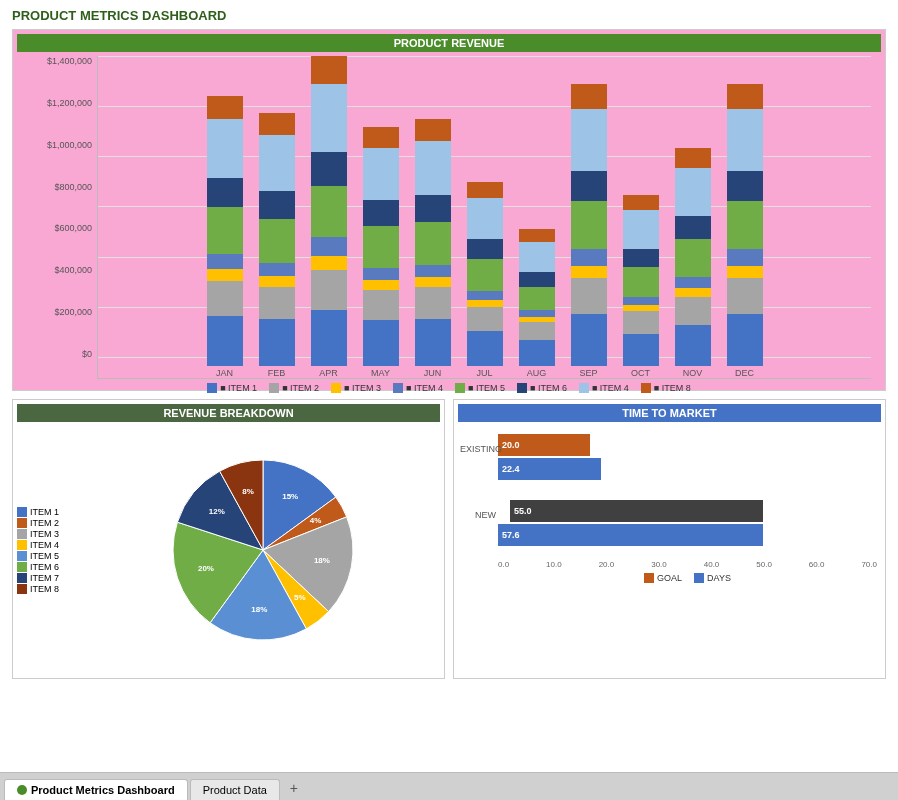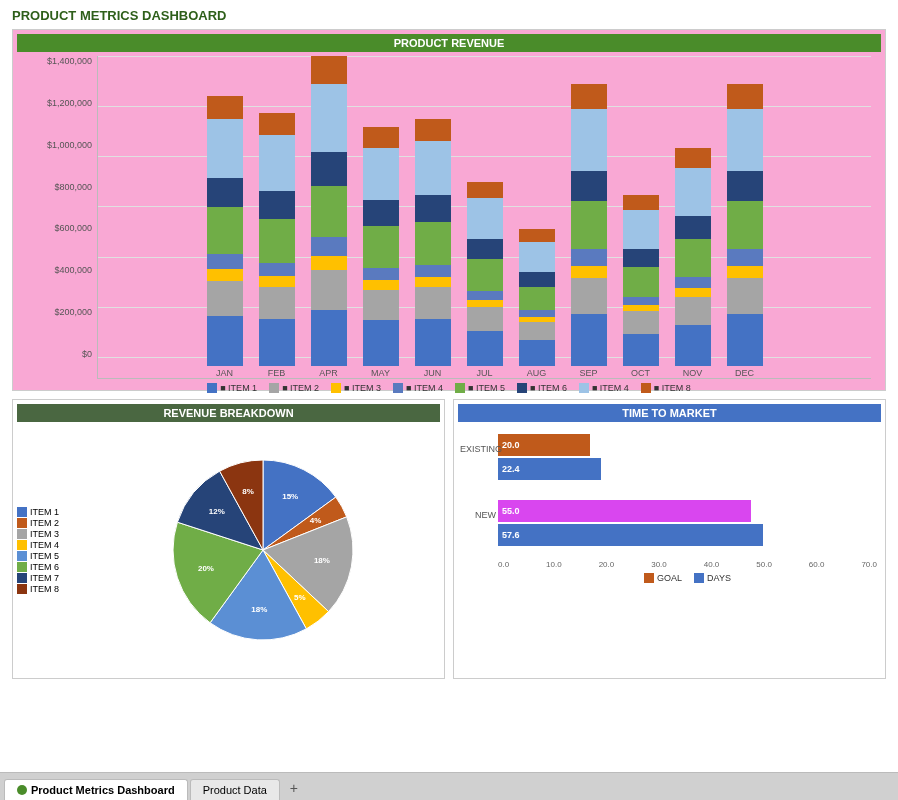--- a/index.html
+++ b/index.html
@@ -597,21 +597,21 @@
               <div style="display: flex; margin-bottom: 2px; align-items: center;">
                 <div class="ttm-bar" style="background-color: rgb(192, 90, 27); width: 24.2857%;">20.0</div>
               </div>
               <div style="display: flex; align-items: center;">
                 <div class="ttm-bar" style="background-color: rgb(68, 114, 196); width: 27.2%;">22.4</div>
               </div>
             </div>
             <div style="margin-bottom: 10px; position: relative;">
               <div style="font-size: 9px; color: rgb(85, 85, 85); position: absolute; left: -38px; top: 10px; width: 36px; text-align: right;">NEW</div>
               <div style="display: flex; margin-bottom: 2px;">
-                <div class="ttm-bar" style="background-color: #d946ef; width: 66.7857%;">55.0</div>
+                <div class="ttm-bar" style="background-color: #404040; width: 66.7857%; margin-left: 12px;">55.0</div>
               </div>
               <div style="display: flex;">
                 <div class="ttm-bar" style="background-color: rgb(68, 114, 196); width: 69.9429%;">57.6</div>
               </div>
             </div>
             <div class="ttm-x-axis">
               <span>0.0</span>
               <span>10.0</span>
               <span>20.0</span>
               <span>30.0</span>

